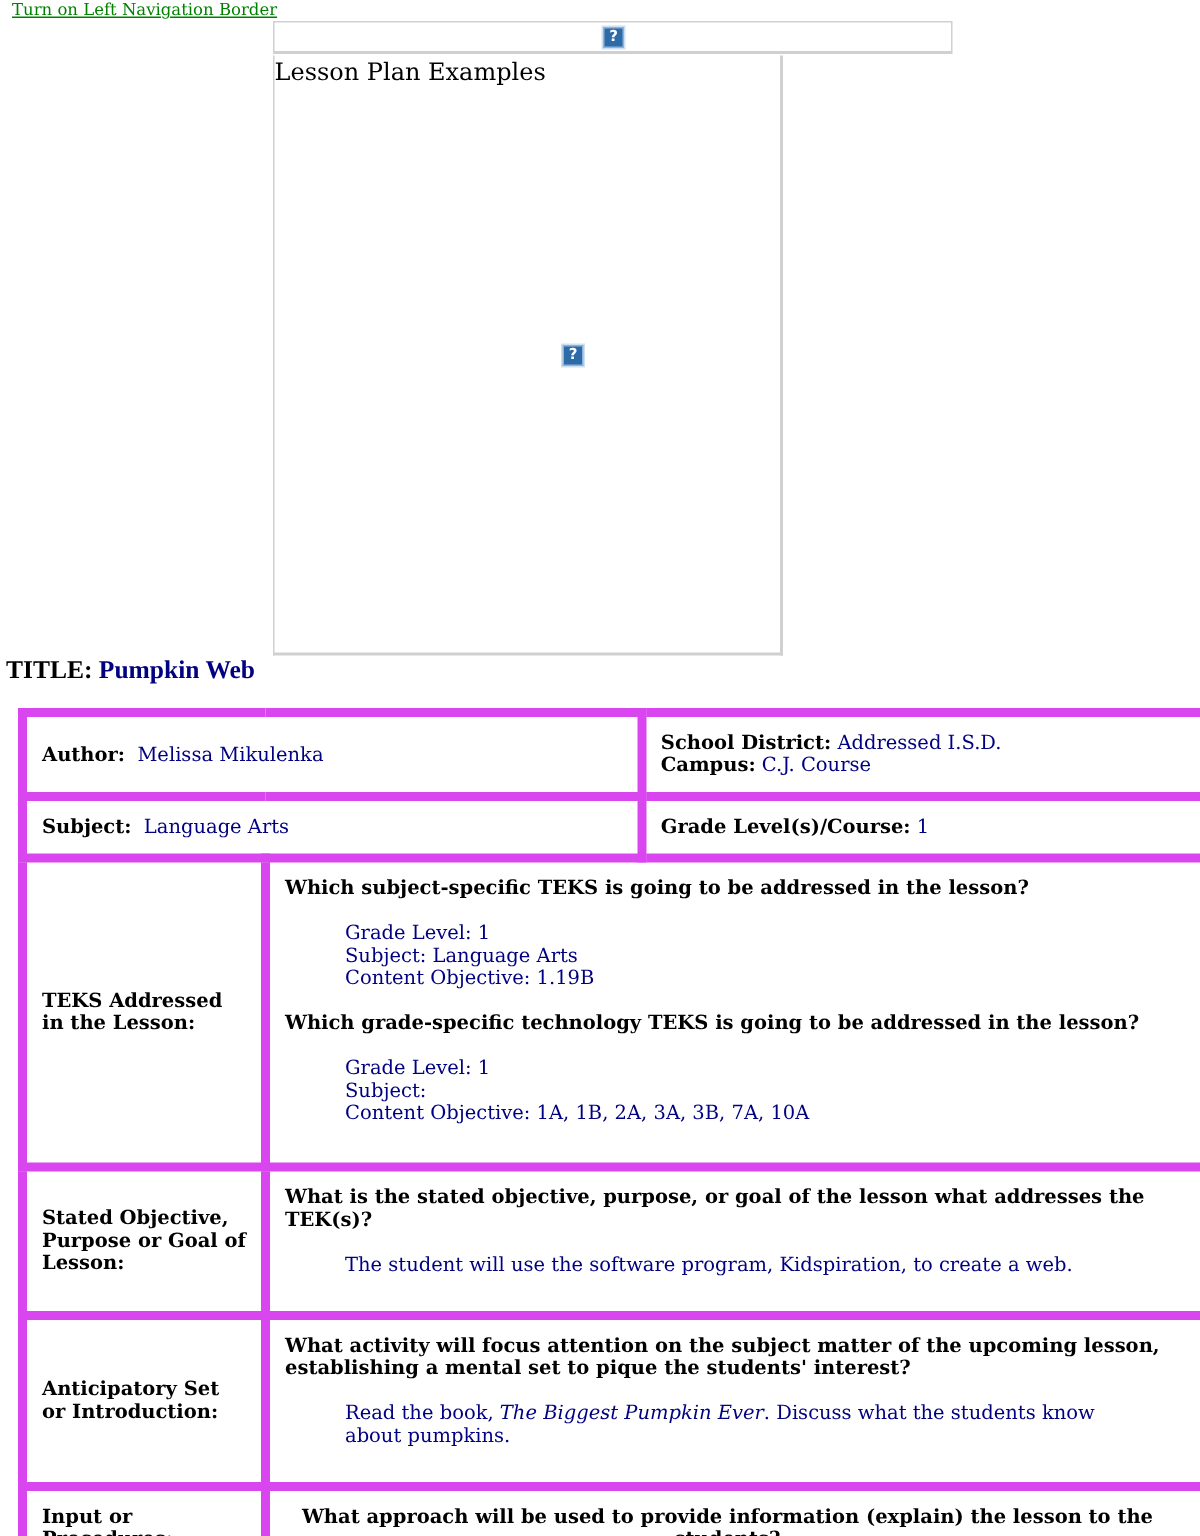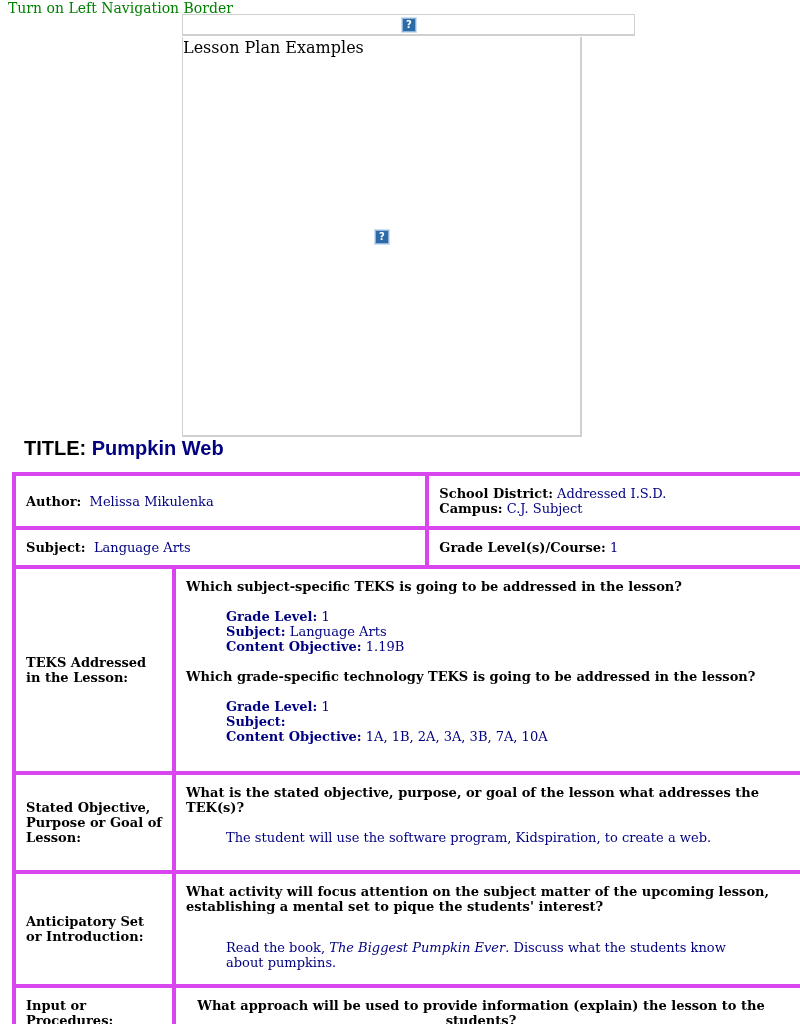--- a/index.html
+++ b/index.html
@@ -2,59 +2,59 @@
 <html><head>
   <meta charset="utf-8">
   <style>
     html, body { margin: 0; padding: 0; background: #ffffff; }
     body {
       width: 800px; height: 1024px; overflow: hidden; position: relative;
       font-family: "DejaVu Serif", serif; color: #000;
     }
     .nav-link {
       position: absolute; left: 8px; top: 0px;
-      font-size: 14px; color: #008000; 
+      font-size: 11px; color: #008000; text-decoration: underline;
       font-family: "DejaVu Serif", serif;
     }
     .top-frame {
       position: absolute; left: 182px; top: 14px; width: 453px; height: 22px;
       border: 1px solid #d0d0d0; box-sizing: border-box; border-bottom-width: 2px;
     }
     .main-frame {
-      position: absolute; left: 182px; top: 37px; width: 400px; height: 400px;
+      position: absolute; left: 182px; top: 37px; width: 340px; height: 400px;
       border: 1px solid #d0d0d0; border-top: none; box-sizing: border-box;
       border-right-width: 2px; border-bottom-width: 2px;
     }
     .frame-title {
       position: absolute; left: 0; top: 1px;
       font-size: 16px; font-family: "DejaVu Serif", serif;
     }
     .broken-img {
       position: absolute; width: 14px; height: 14px;
       background: #2c6aa8; border: 1px solid #8fb4d8; box-sizing: border-box;
       color: #fff; font-family: "DejaVu Sans", sans-serif; font-weight: bold;
       font-size: 10px; line-height: 12px; text-align: center;
       outline: 1px solid #cfe0f0;
     }
     .title-line {
-      position: absolute; left: 24px; top: 437px;
-      font-size: 20px; font-weight: bold; font-family: Liberation Sans, sans-serif;
+      position: absolute; left: 4px; top: 437px;
+      font-size: 17px; font-weight: bold; font-family: Liberation Serif, serif;
     }
     .title-line .val { color: #000080; }
     table.plan {
       position: absolute; left: 12px; top: 472px; width: 820px;
       border-collapse: collapse; font-size: 13px; font-family: "DejaVu Serif", serif;
     }
     table.plan td {
-      border: 4px solid #d946ef; vertical-align: middle; padding: 10px 10px;
+      border: 6px solid #d946ef; vertical-align: middle; padding: 10px 10px;
       line-height: 15px;
     }
     .lbl { font-weight: bold; color: #000; }
     .v { color: #000080; }
-    .b-blue { font-weight: bold; color: #000080; }
+    .b-blue { font-weight: normal; color: #000080; }
     .q { font-weight: bold; }
     .indent { padding-left: 40px; }
     .gap { height: 15px; }
   </style>
 </head>
 <body>
 
 <a class="nav-link">Turn on Left Navigation Border</a>
 
 <div class="top-frame">
@@ -75,21 +75,21 @@
   <tbody>
       <tr style="height:52px;">
     <td colspan="2" style="width:294px;">
       <span class="lbl">Author:</span>&nbsp;
       <span class="v">Melissa Mikulenka</span>
     </td>
     <td>
       <span class="lbl">School District:</span>
       <span class="v">Addressed I.S.D.</span><br>
       <span class="lbl">Campus:</span>
-      <span class="v">C.J. Subject</span>
+      <span class="v">C.J. Course</span>
     </td>
   </tr>
   <tr style="height:37px;">
     <td colspan="2">
       <span class="lbl">Subject:</span>&nbsp;
       <span class="v">Language Arts</span>
     </td>
     <td>
       <span class="lbl">Grade Level(s)/Course:</span>
       <span class="v">1</span>
@@ -122,21 +122,21 @@
       <div class="q" style="width:580px;">What is the stated objective, purpose, or goal of the lesson what addresses the TEK(s)?</div>
       <div class="gap"></div>
       <div class="indent v">The student will use the software program, Kidspiration, to create a web.</div>
     </td>
   </tr>
   <tr style="height:114px;">
     <td class="lbl">Anticipatory Set or Introduction:</td>
     <td colspan="2" style="vertical-align:top;">
       <div class="q" style="width:590px;">What activity will focus attention on the subject matter of the upcoming lesson, establishing a mental set to pique the students' interest?</div>
       <div class="gap"></div>
-      <div class="indent v" style="width:510px;margin-top:11px;">
+      <div class="indent v" style="width:510px;">
         <span>Read the book, </span><i>The Biggest Pumpkin Ever</i><span>. Discuss what the students know about pumpkins.</span>
       </div>
     </td>
   </tr>
   <tr style="height:80px;">
     <td class="lbl" style="vertical-align:top;">Input or Procedures:</td>
     <td colspan="2" style="vertical-align:top;">
       <div class="q" style="width:590px;text-align:center;">What approach will be used to provide information (explain) the lesson to the students?</div>
     </td>
   </tr>

